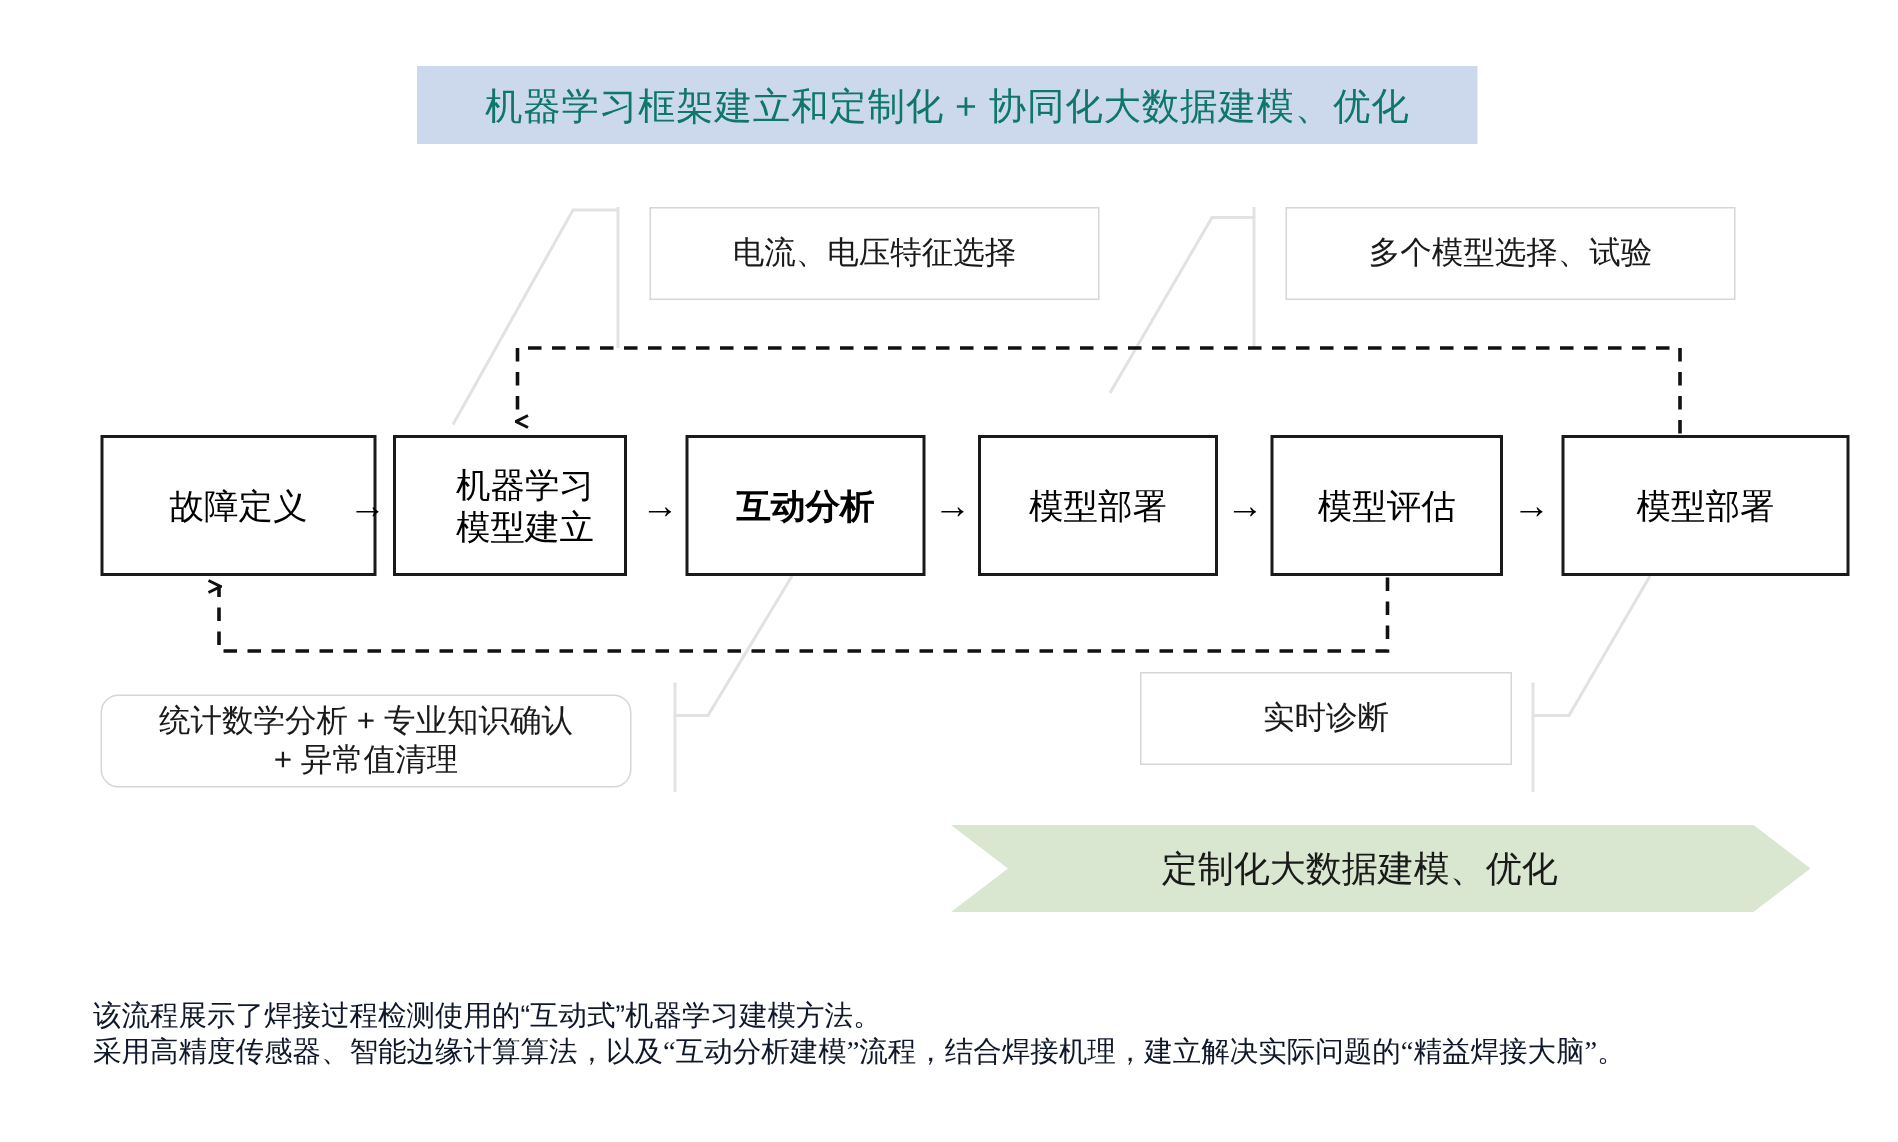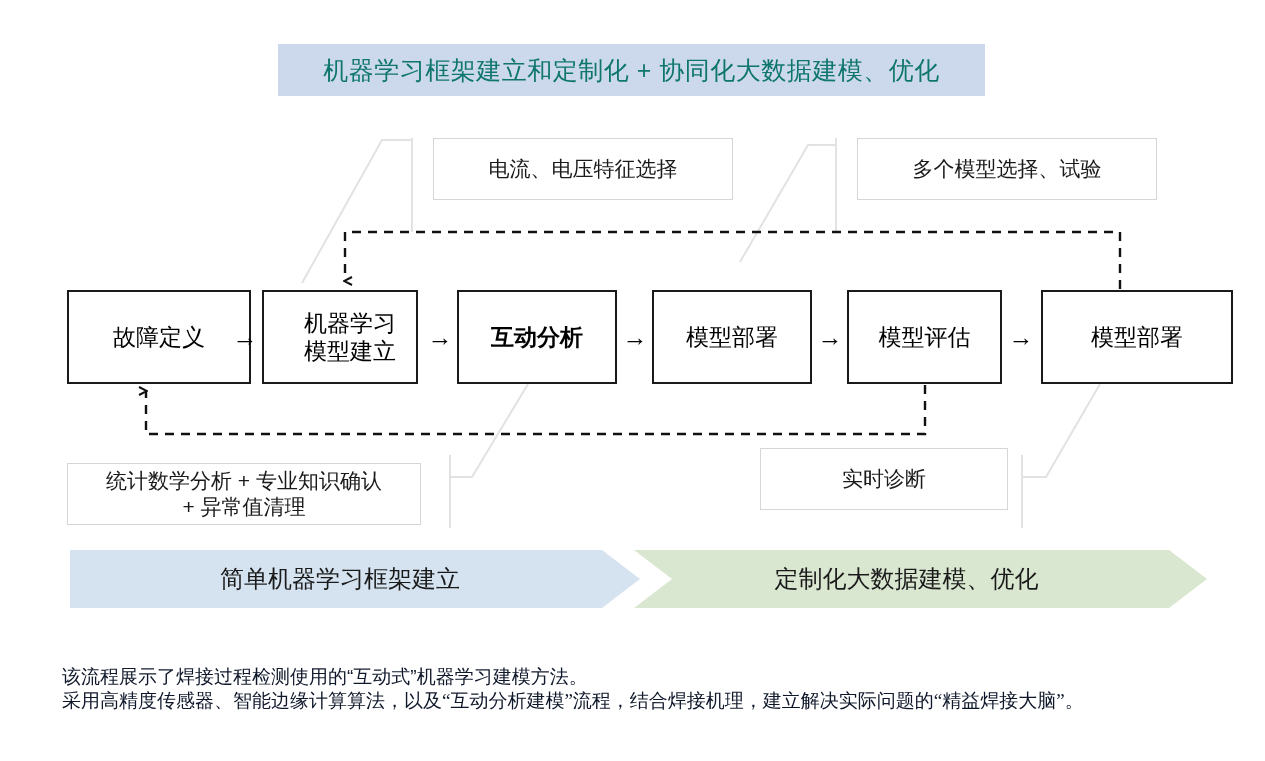--- a/index.html
+++ b/index.html
@@ -36,21 +36,21 @@
     border: 1.3px solid #d6d6d6;
     display: flex; align-items: center; justify-content: center;
     text-align: center;
     font-size: 21px;
     color: #1a1a1a;
     line-height: 1.25;
     z-index: 4;
   }
   #callout-current  { left: 433px;  top: 138px; width: 300px; height: 62px; }
   #callout-models   { left: 857px;  top: 138px; width: 300px; height: 62px; }
-  #callout-stats    { left: 67px;   top: 463px; width: 354px; height: 62px; }
+  #callout-stats    { left: 67px;   top: 463px; width: 354px; height: 62px; border-radius: 12px; }
   #callout-realtime { left: 760px;  top: 448px; width: 248px; height: 62px; }
 
   
   .flowbox {
     position: absolute;
     background: #ffffff;
     border: 2.2px solid #1a1a1a;
     display: flex; align-items: center; justify-content: center;
     text-align: center;
     font-size: 23px;
@@ -202,23 +202,20 @@
   <div class="callout" id="callout-stats">
     <div>
       <div>统计数学分析 + 专业知识确认</div>
       <div>+ 异常值清理</div>
     </div>
   </div>
   <div class="callout" id="callout-realtime">
     <span>实时诊断</span>
   </div>
 
-  <div class="chevron" id="chevron-simple">
-    <span>简单机器学习框架建立</span>
-  </div>
   <div class="chevron" id="chevron-custom">
     <span>定制化大数据建模、优化</span>
   </div>
 
   <div class="caption" id="caption-line-1">该流程展示了焊接过程检测使用的“互动式”机器学习建模方法。</div>
   <div class="caption" id="caption-line-2">采用高精度传感器、智能边缘计算算法，以及“互动分析建模”流程，结合焊接机理，建立解决实际问题的“精益焊接大脑”。</div>
 
 </div>
 
 </body></html>

